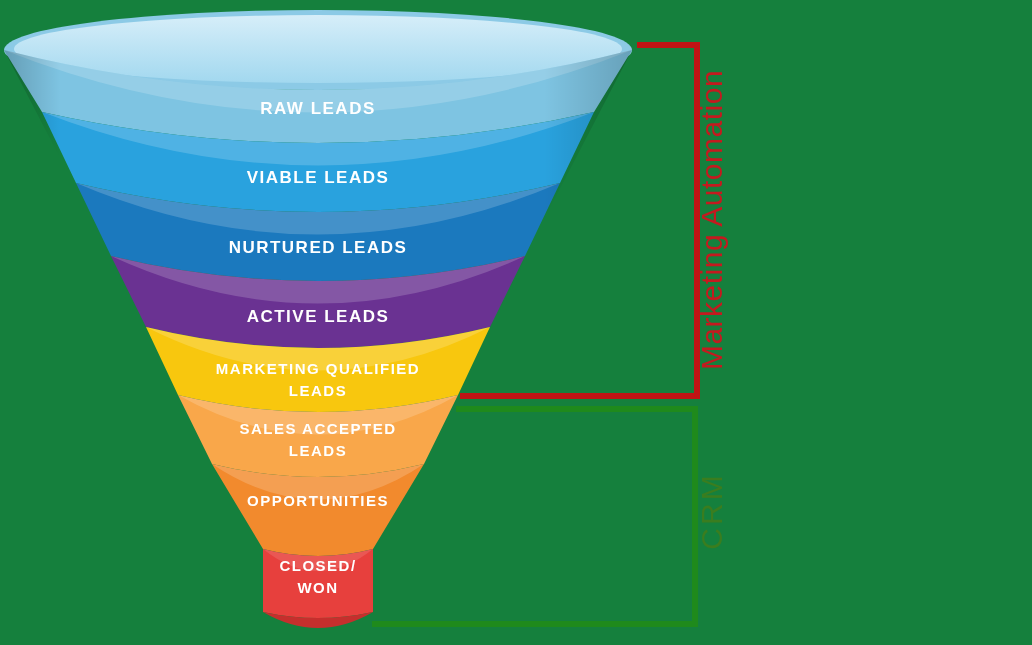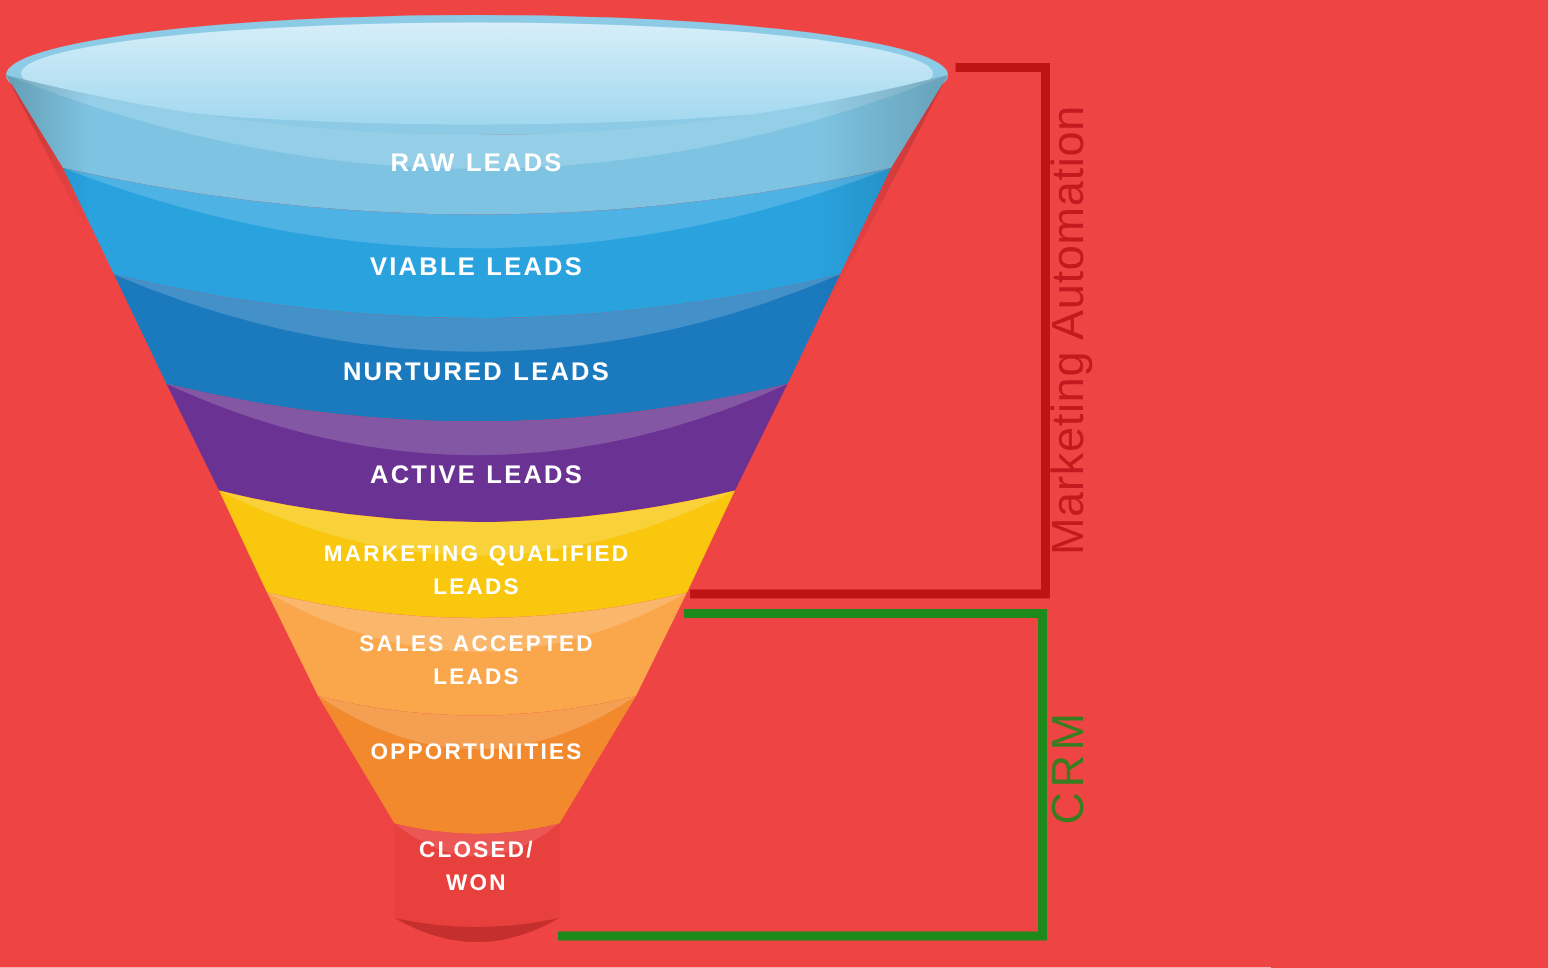--- a/index.html
+++ b/index.html
@@ -1,20 +1,20 @@
 <!DOCTYPE html>
 <html><head>
 <meta charset="utf-8">
 <style>
   html, body { margin: 0; padding: 0; background: #ffffff; }
   #canvas {
     position: relative;
     width: 1032px;
     height: 645px;
-    background: #ef4444;
+    background: #15803d;
     overflow: hidden;
     font-family: "Liberation Sans", sans-serif;
   }
   .band-label {
     font-family: "Liberation Sans", sans-serif;
     font-weight: bold;
     letter-spacing: 1.5px;
   }
   .band-label.lg { font-size: 17px; }
   .band-label.sm { font-size: 15px; }

